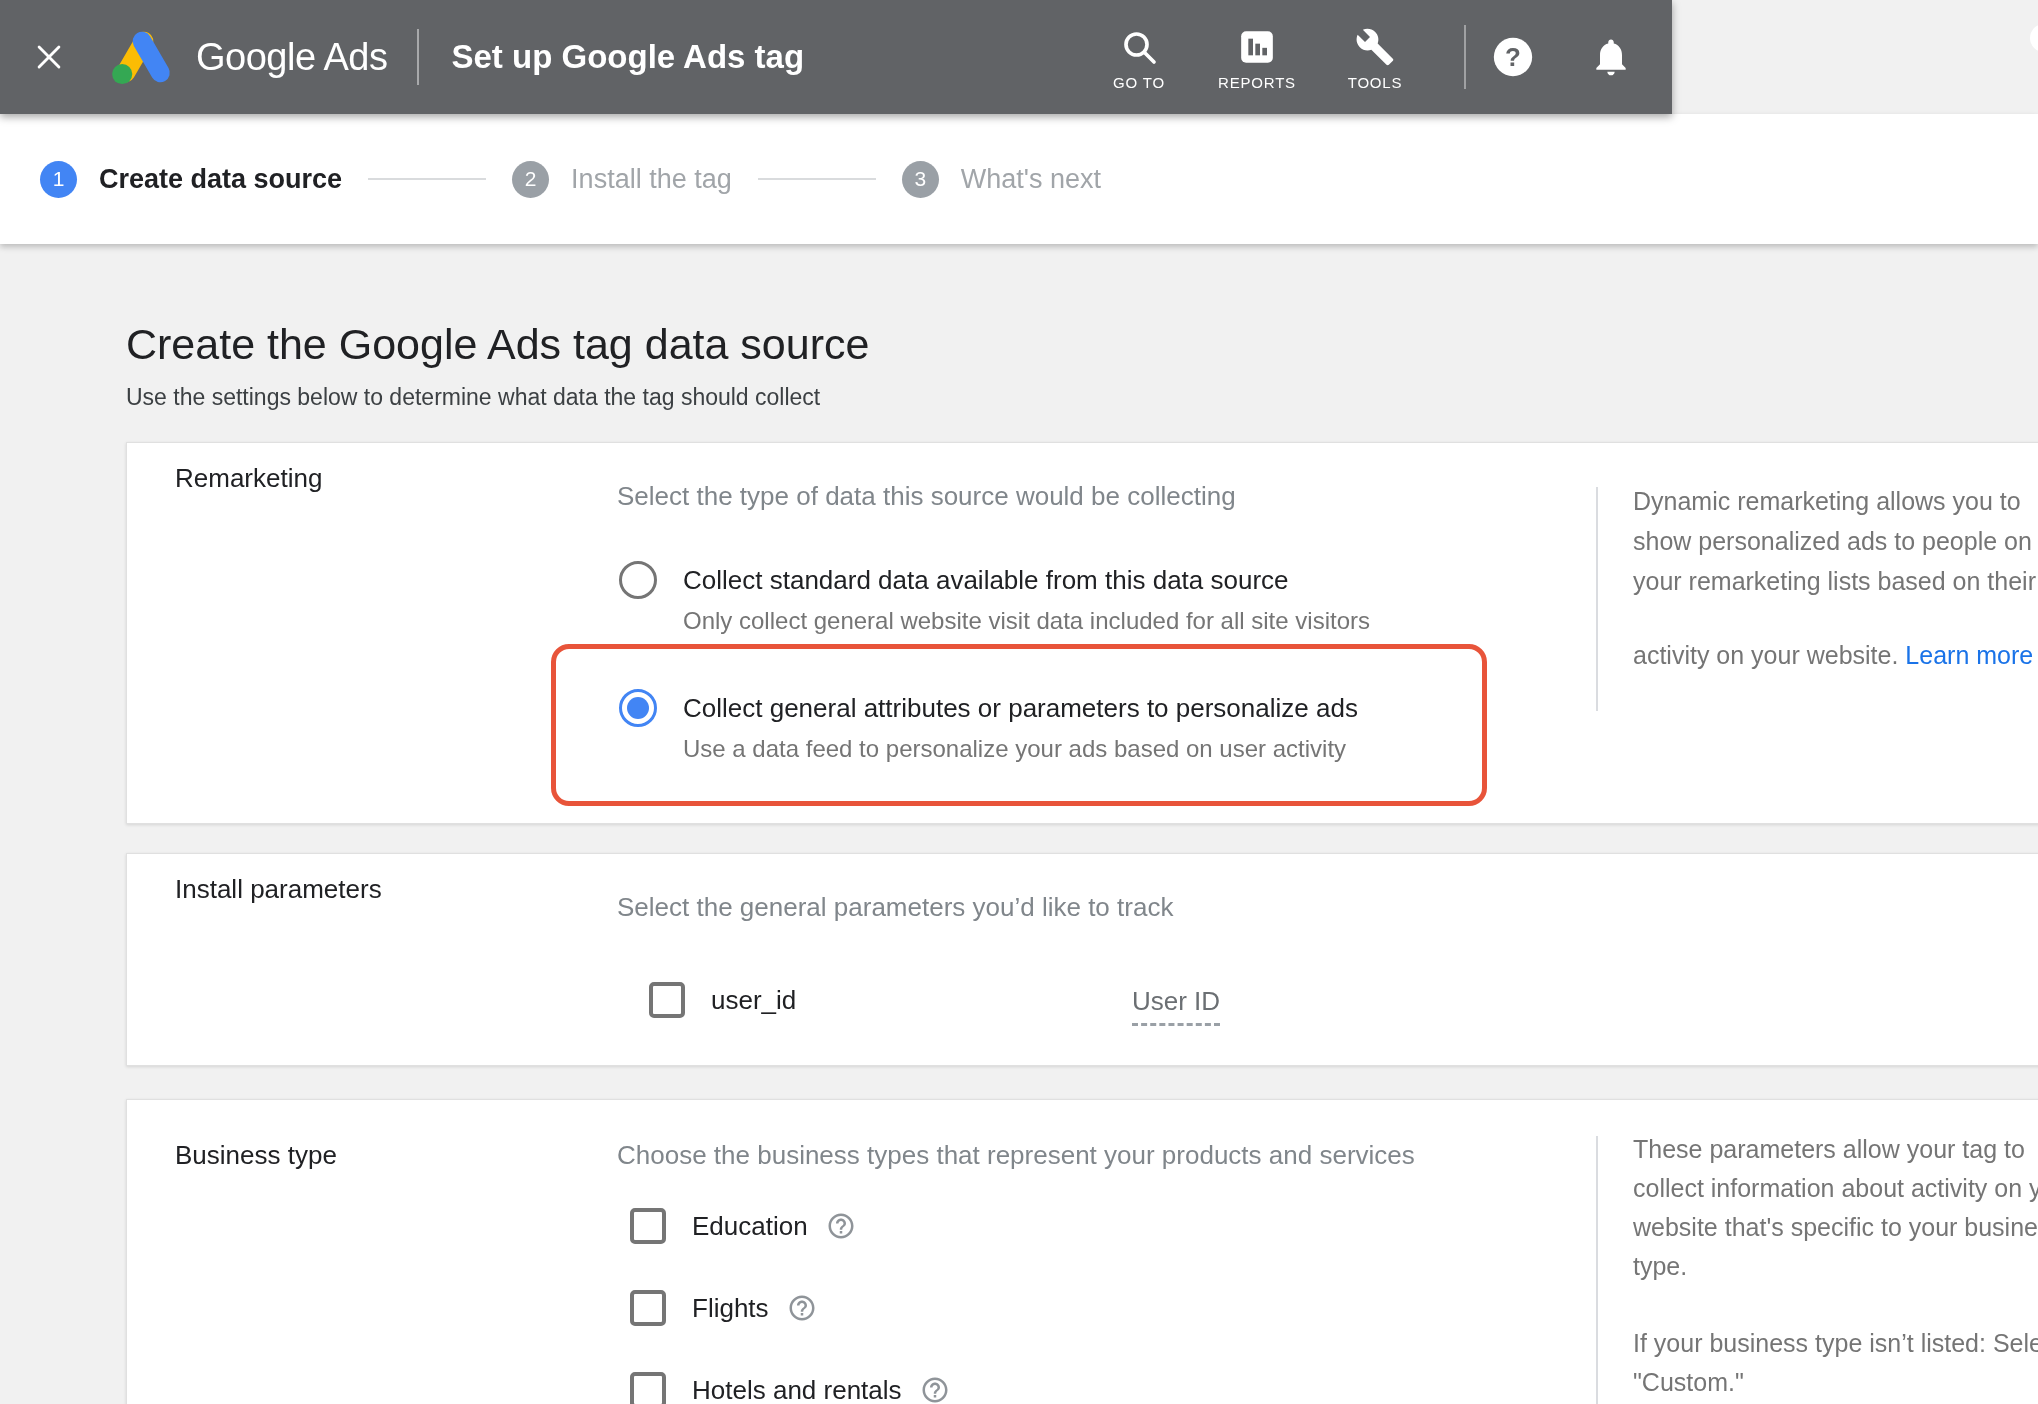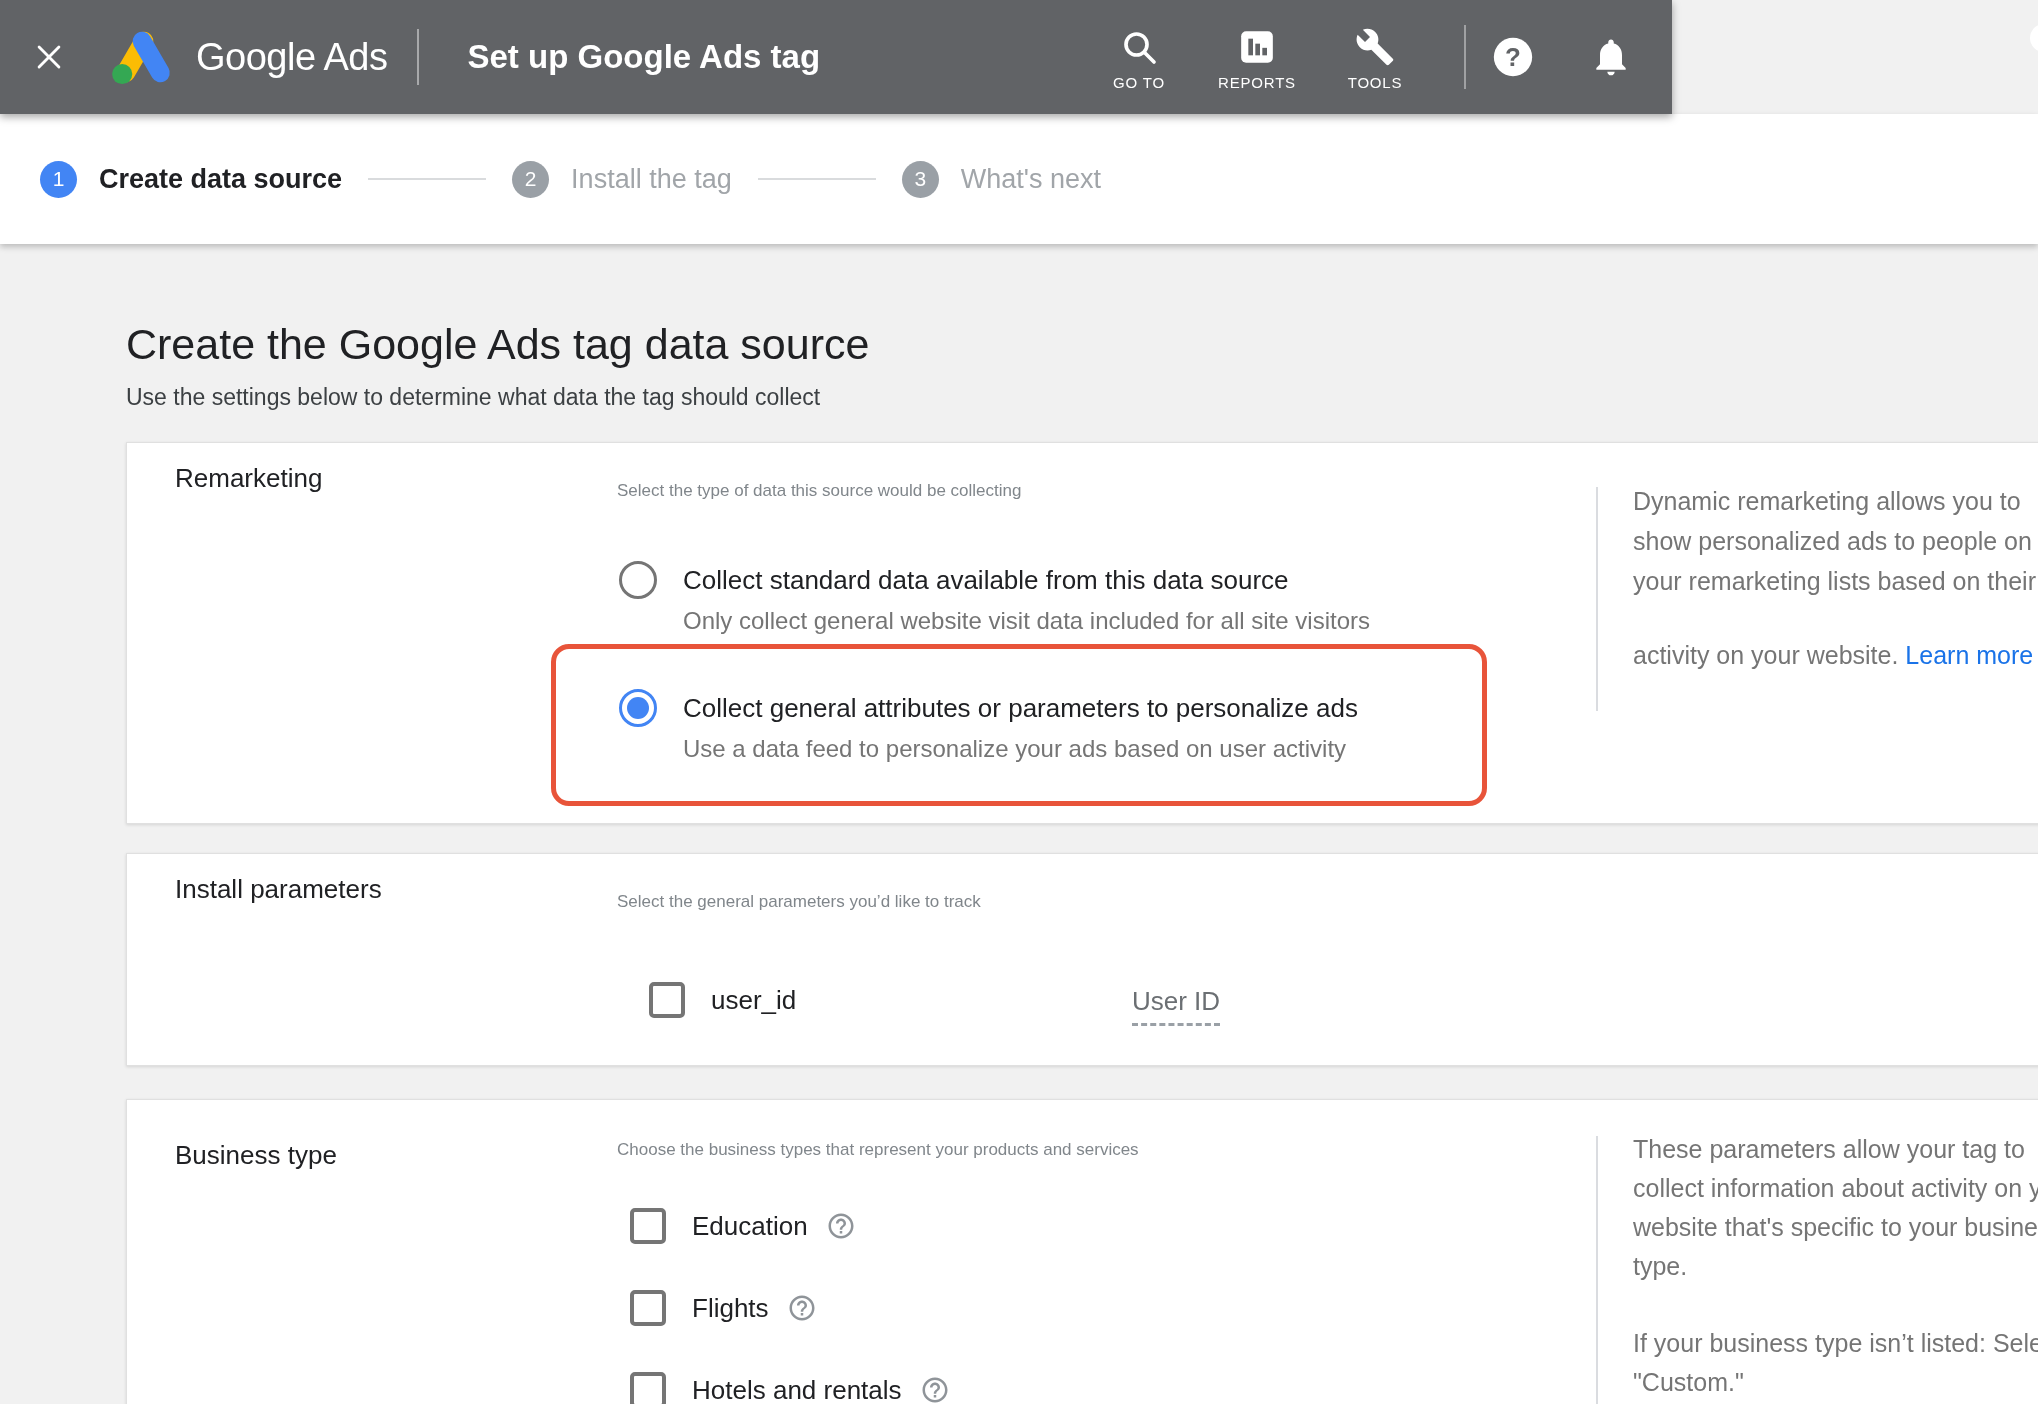--- a/index.html
+++ b/index.html
@@ -11,21 +11,21 @@
   
   .header {
     position:absolute; left:0; top:0; width:1672px; height:114px;
     background:#616366; display:flex; align-items:center; z-index:20;
     box-shadow:0 3px 8px rgba(0,0,0,.35);
   }
   .close-btn { margin-left:30px; width:38px; height:38px; display:flex; align-items:center; justify-content:center; cursor:pointer; }
   .logo { margin-left:42px; width:66px; height:58px; }
   .app-name { margin-left:20px; font-size:38px; color:#fff; letter-spacing:-0.5px; }
   .hdr-divider { width:2px; height:56px; background:rgba(255,255,255,.45); margin-left:30px; }
-  .hdr-title { margin-left:48px; font-size:33px; font-weight:700; color:#fff; }
+  .hdr-title { margin-left:32px; font-size:33px; font-weight:700; color:#fff; }
   .hdr-right { position:absolute; right:0; top:0; height:114px; display:flex; align-items:center; }
   .nav-item { width:118px; display:flex; flex-direction:column; align-items:center; cursor:pointer; }
   .nav-item .nav-icon { height:44px; display:flex; align-items:flex-end; justify-content:center; }
   .nav-item .nav-label { margin-top:7px; font-size:15px; color:#fff; letter-spacing:.8px; }
   .hdr-divider2 { width:2px; height:64px; background:rgba(255,255,255,.4); margin:0 24px 0 30px; }
   .round-icon { width:46px; height:46px; display:flex; align-items:center; justify-content:center; cursor:pointer; }
   .bell-wrap { margin-left:52px; margin-right:38px; }
   .avatar-sliver { position:absolute; left:2030px; top:24px; width:28px; height:28px; border-radius:50%; background:#fff; }
   
   .stepper {
@@ -49,21 +49,21 @@
   .page-title { position:absolute; left:126px; top:76px; font-size:43px; font-weight:400; color:#202124; }
   .page-subtitle { position:absolute; left:126px; top:140px; font-size:23px; color:#3c4043; }
   .card {
     position:absolute; left:126px; width:1960px; background:#fff;
     border:1px solid #e0e0e0; box-shadow:0 1px 3px rgba(0,0,0,.12);
   }
   .card-remarketing { top:198px; height:382px; }
   .card-general { top:609px; height:213px; }
   .card-business { top:855px; height:440px; }
   .card-label { position:absolute; left:48px; top:20px; font-size:26px; color:#202124; }
-  .card-desc { position:absolute; left:490px; top:38px; font-size:17px; color:#80868b; }
+  .card-desc { position:absolute; left:490px; top:38px; font-size:26px; color:#80868b; }
   
   .option-row { position:absolute; left:492px; display:flex; }
   .radio {
     width:38px; height:38px; border:3px solid #757575; border-radius:50%;
     background:#fff; flex:0 0 auto; position:relative; cursor:pointer;
   }
   .radio.selected { border-color:#4285f4; }
   .radio.selected::after { content:""; position:absolute; inset:5px; background:#4285f4; border-radius:50%; }
   .option-texts { margin-left:26px; }
   .option-label { font-size:26px; color:#202124; line-height:38px; }

